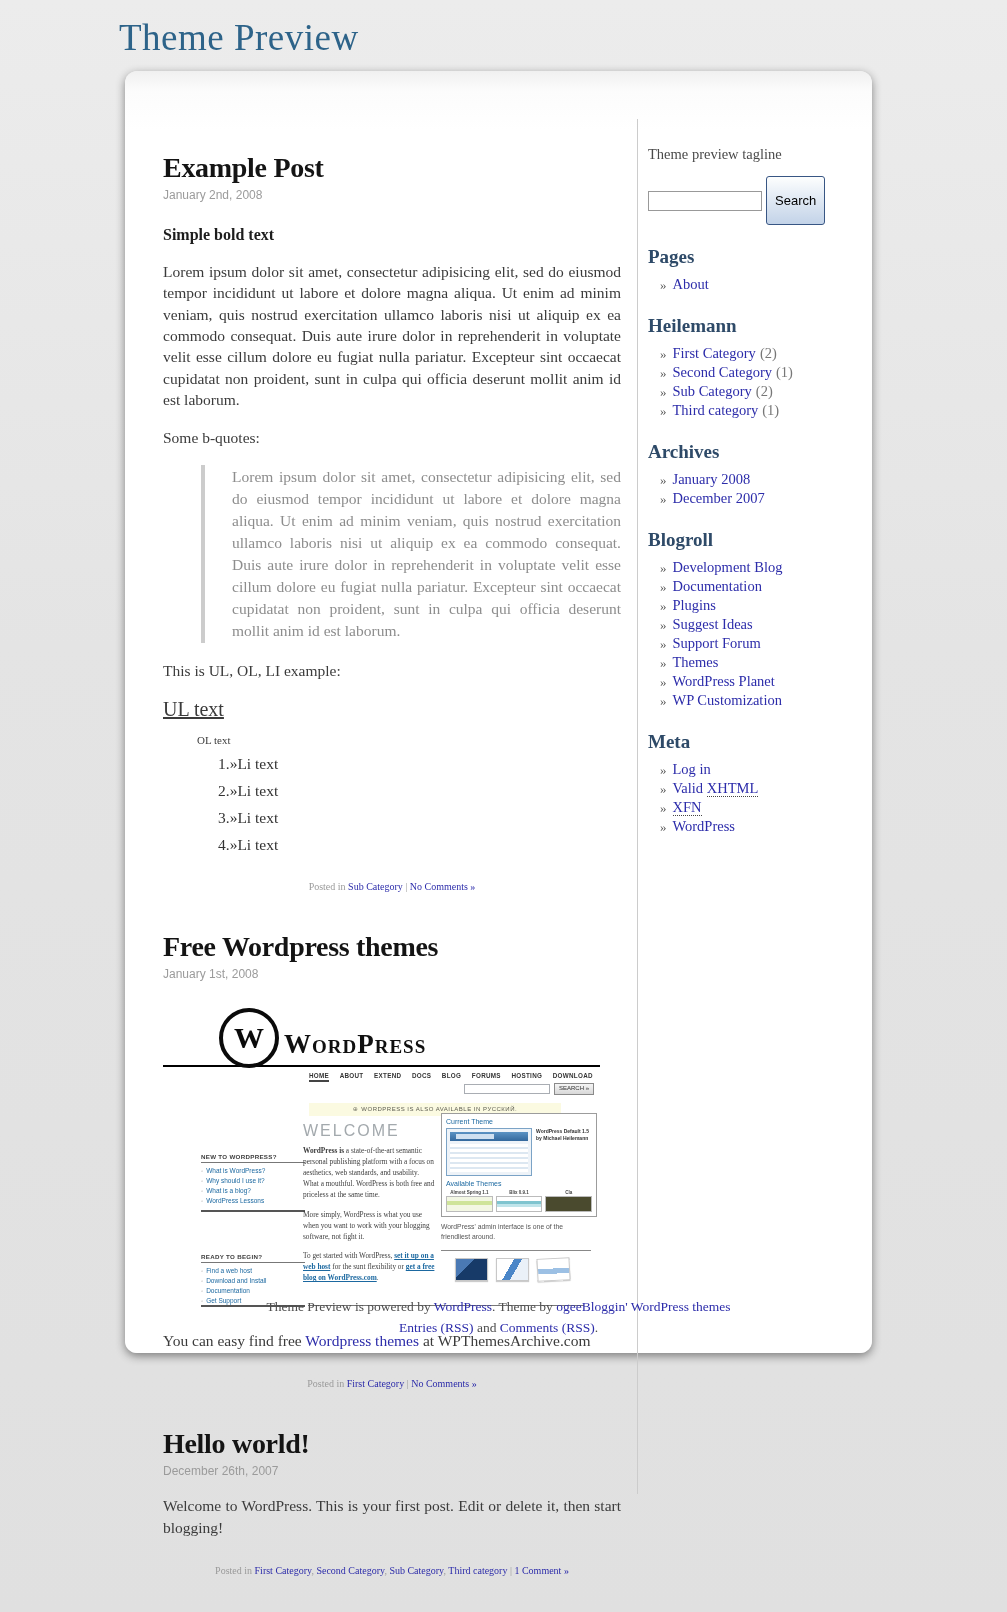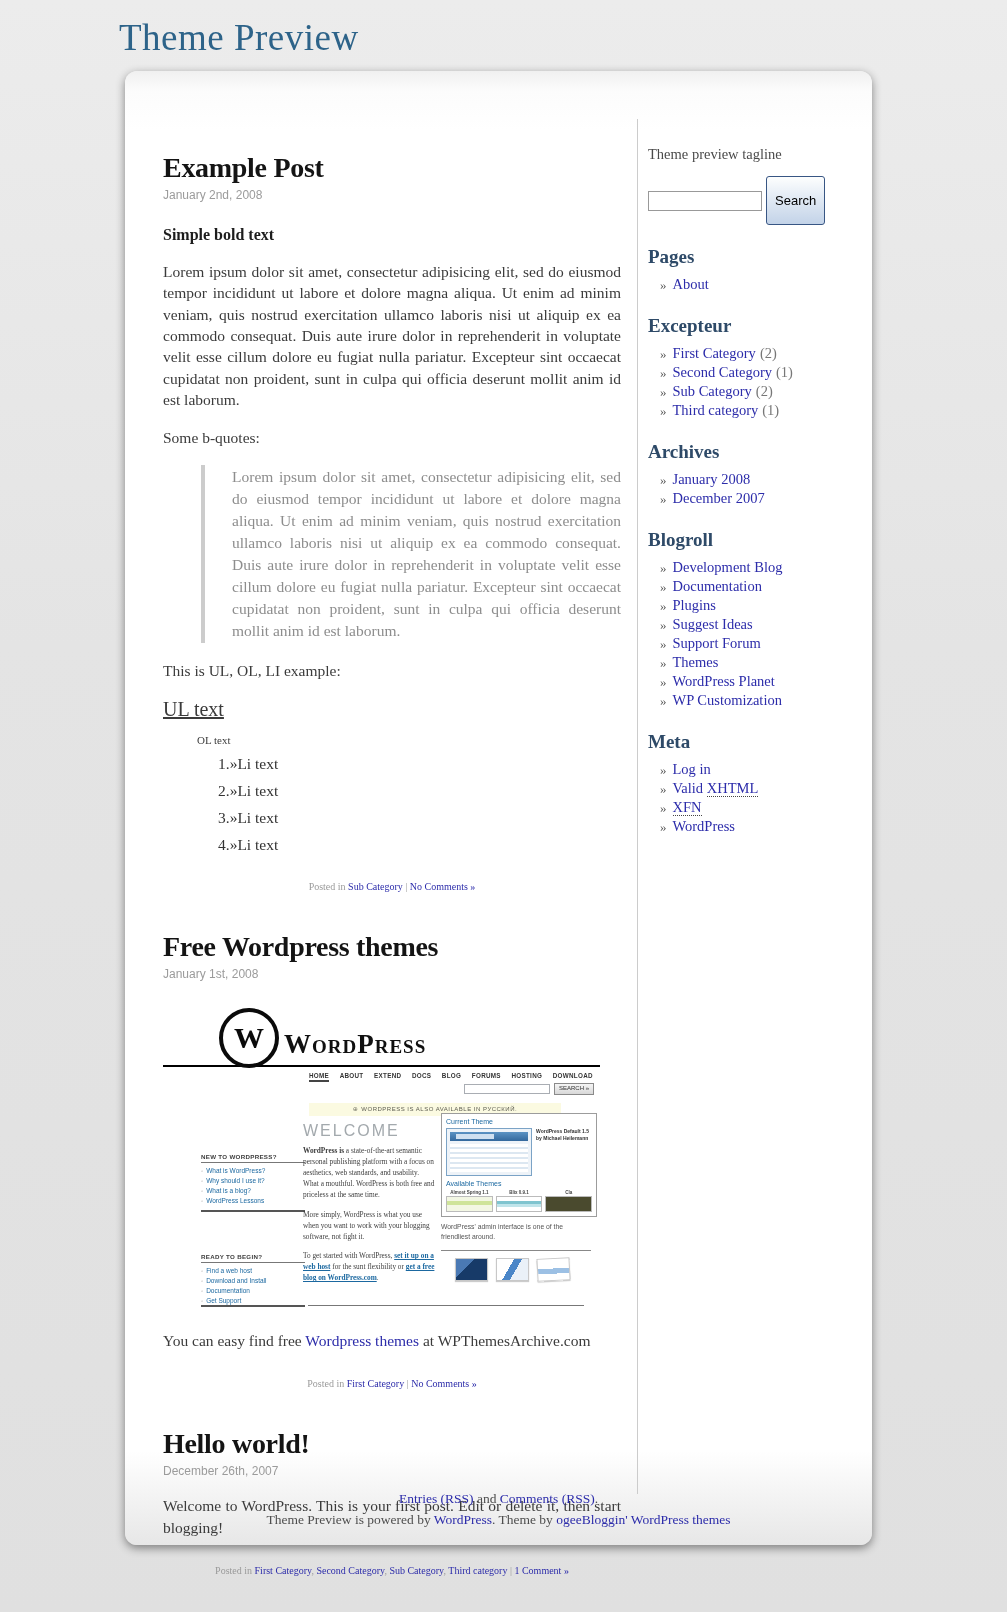--- a/index.html
+++ b/index.html
@@ -10,21 +10,21 @@
     font-family:"Liberation Serif",serif;color:#3b3b3b;
   }
   a{text-decoration:none;color:var(--link);cursor:pointer;}
 
   .site-title{
     position:absolute;left:119px;top:16px;margin:0;
     font:normal 37px "Liberation Serif",serif;color:#2d6389;letter-spacing:.5px;
   }
 
   .page-box{
-    position:absolute;left:125px;top:71px;width:747px;height:1474px;
+    position:absolute;left:125px;top:71px;width:747px;height:1282px;
     border-radius:12px;box-shadow:0 3px 10px rgba(0,0,0,.45);
     background:linear-gradient(180deg,#f0f0f0 0px,#fcfcfc 20px,#ffffff 60px,#ffffff 1380px,#e7e7e7 1474px);
   }
   .col-divider{position:absolute;left:512px;top:48px;width:1px;height:1375px;background:#ccc;}
 
   
   .main{position:absolute;left:38px;top:0;width:458px;padding-top:82px;}
   article{margin:0;}
   article + article{margin-top:40px;}
   .post-title{margin:0;font:bold 28px/1.1 "Liberation Serif",serif;color:#141414;letter-spacing:-.3px;}
@@ -257,21 +257,21 @@
     <form class="searchform">
       <input class="searchbox" type="text" style="">
       <button class="searchbtn">Search</button>
     </form>
 
     <h2 class="widget-title">Pages</h2>
     <ul class="widget-list">
       <li><span class="w-marker">»</span><a>About</a></li>
     </ul>
 
-    <h2 class="widget-title">Excepteur</h2>
+    <h2 class="widget-title">Heilemann</h2>
     <ul class="widget-list">
       <li><span class="w-marker">»</span><a>First Category</a><span class="count">(2)</span></li>
       <li><span class="w-marker">»</span><a>Second Category</a><span class="count">(1)</span></li>
       <li><span class="w-marker">»</span><a>Sub Category</a><span class="count">(2)</span></li>
       <li><span class="w-marker">»</span><a>Third category</a><span class="count">(1)</span></li>
     </ul>
 
     <h2 class="widget-title">Archives</h2>
     <ul class="widget-list">
       <li><span class="w-marker">»</span><a>January 2008</a></li>
@@ -294,19 +294,19 @@
     <ul class="widget-list">
       <li><span class="w-marker">»</span><a>Log in</a></li>
       <li><span class="w-marker">»</span><a><span>Valid </span><span class="abbr">XHTML</span></a></li>
       <li><span class="w-marker">»</span><a><span class="abbr">XFN</span></a></li>
       <li><span class="w-marker">»</span><a>WordPress</a></li>
     </ul>
   </aside>
 
   <footer class="site-footer">
     <div>
-      <a>Entries (RSS)</a><span> and </span><a>Comments (RSS)</a><span>.</span>
+      <span>Theme Preview is powered by </span><a>WordPress</a><span>. Theme by </span><a>ogeeBloggin' WordPress themes</a>
     </div>
     <div>
-      <span>Theme Preview is powered by </span><a>WordPress</a><span>. Theme by </span><a>ogeeBloggin' WordPress themes</a>
+      <a>Entries (RSS)</a><span> and </span><a>Comments (RSS)</a><span>.</span>
     </div>
   </footer>
 </div>
 
 </body></html>

